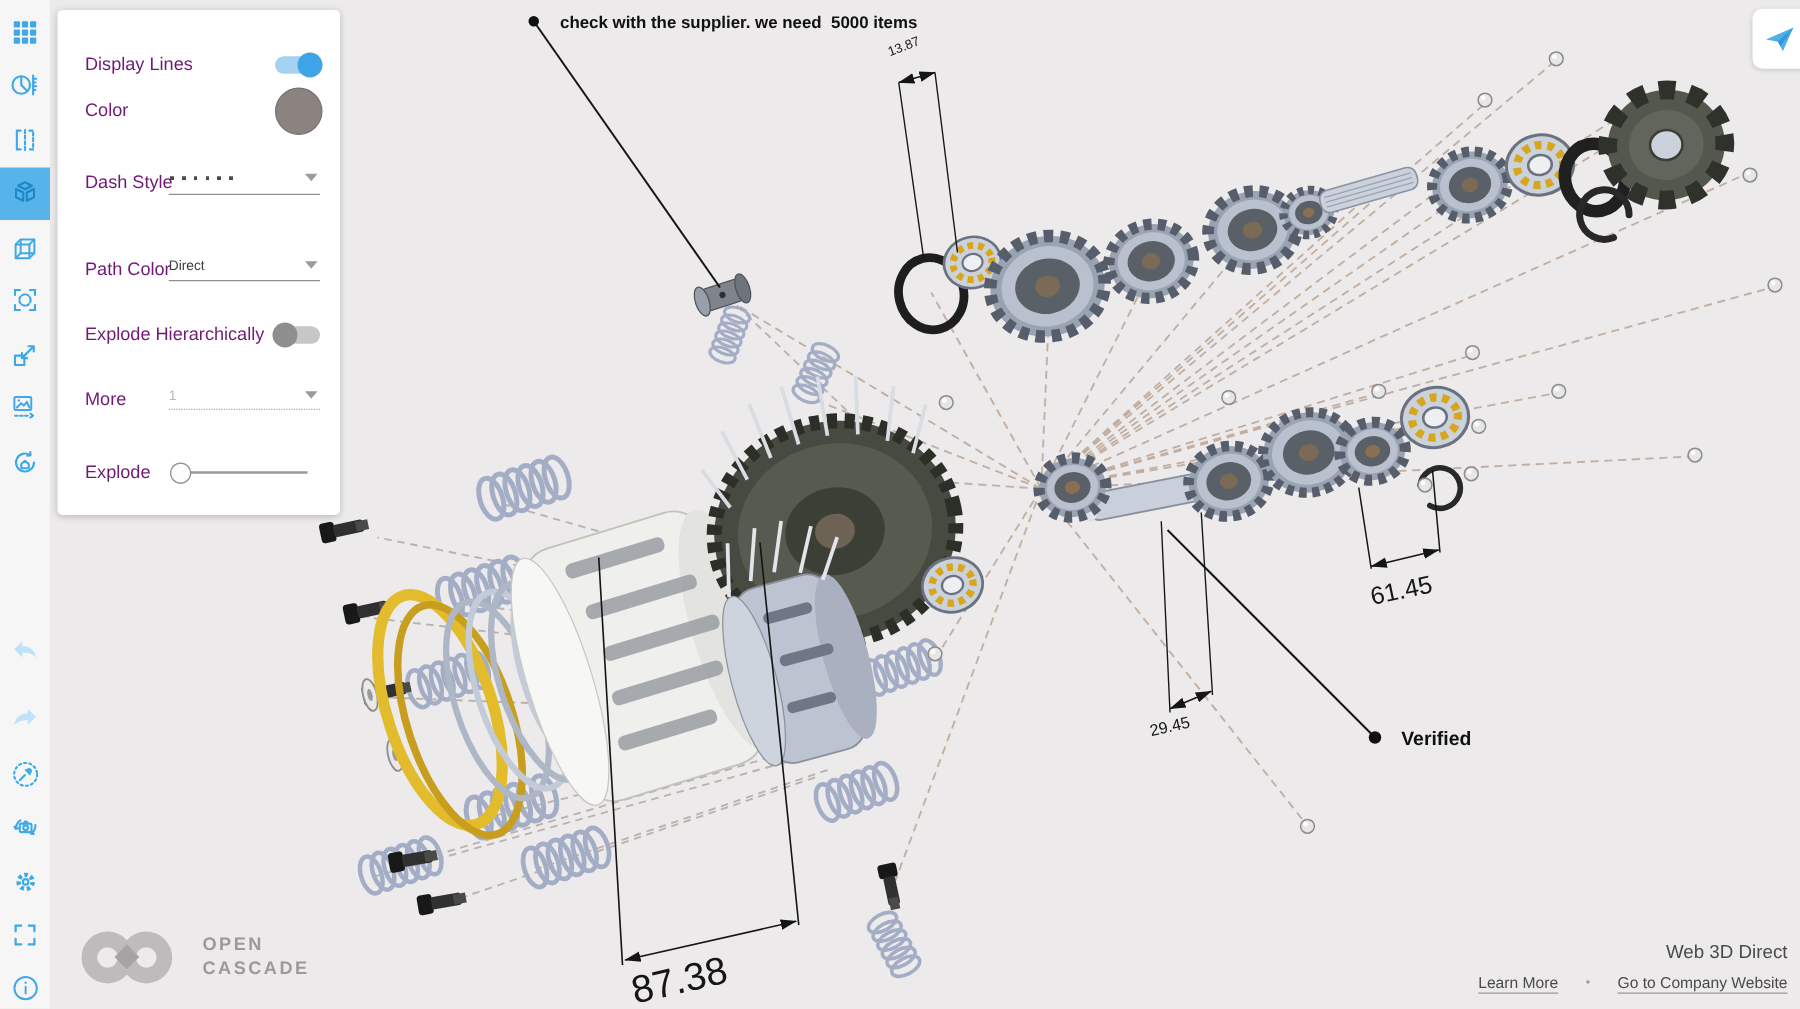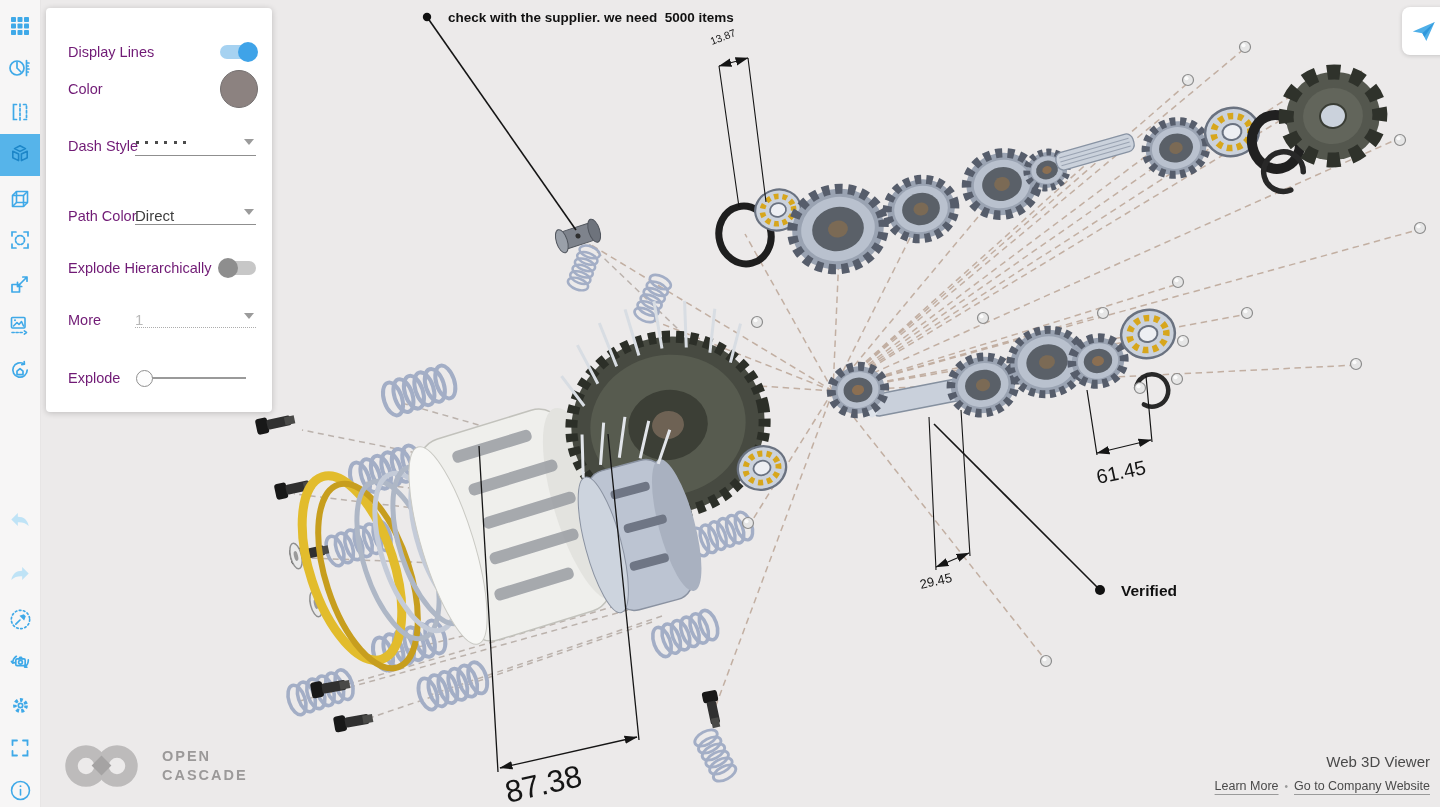--- a/index.html
+++ b/index.html
@@ -23,35 +23,35 @@
   .toggle.on{background:#A6D2F1;}  .toggle.on .knob{right:-2px;background:#3FA3E8;}
   .toggle.off{background:#C7C7C7;} .toggle.off .knob{left:-2px;background:#8E8E8E;}
   .swatch{position:absolute;right:14px;top:62px;width:36px;height:36px;border-radius:50%;
           border:1.5px solid #757070;cursor:pointer;}
   .dots{position:absolute;left:90px;top:133px;width:56px;height:3px;
         background:repeating-linear-gradient(to right,#4B4B4B 0 3px,transparent 3px 9.5px);}
   .dd-arrow{position:absolute;right:18px;width:0;height:0;border-left:5.5px solid transparent;
             border-right:5.5px solid transparent;border-top:6.5px solid #9B9B9B;cursor:pointer;}
   .u-line{position:absolute;left:89px;right:16px;border-bottom:1px solid #8F8F8F;}
   .u-dotted{position:absolute;left:89px;right:16px;border-bottom:1px dotted #ADADAD;}
-  .dd-value{position:absolute;left:89px;font-size:15px;color:#3E3E3E;text-align:center;}
+  .dd-value{position:absolute;left:89px;font-size:11px;color:#3E3E3E;text-align:center;}
   .dd-value.dim{color:#B8B8B8;}
   .slider{position:absolute;left:92px;right:26px;top:369px;height:2px;background:#9A9A9A;cursor:pointer;}
   .slider .knob{position:absolute;left:-2px;top:-7px;width:15px;height:15px;border-radius:50%;
                 background:#FDFDFD;border:1.5px solid #8F8F8F;}
   
   .send-btn{position:absolute;top:7px;right:-10px;width:48px;height:48px;border-radius:8px;
             background:#fff;border:none;box-shadow:0 1px 4px rgba(0,0,0,.16);z-index:20;
             display:flex;align-items:center;justify-content:flex-start;padding-left:8px;cursor:pointer;}
   
   .brand{position:absolute;left:60px;bottom:14px;display:flex;align-items:center;z-index:10;font-weight:bold;}
   .brand-text{margin-left:14px;font-size:14.5px;letter-spacing:2px;color:#9B9999;line-height:1.3;}
   .footer-right{position:absolute;right:10px;bottom:14px;text-align:right;z-index:10;}
   .fr-title{font-size:15px;color:#4A4A4A;margin-bottom:9px;}
-  .fr-links{font-size:12.5px;color:#4A4A4A;display:flex;align-items:center;justify-content:space-between;gap:6px;}
+  .fr-links{font-size:12.5px;color:#4A4A4A;display:flex;align-items:center;justify-content:space-between;gap:22px;}
   .fr-link{text-decoration:underline;text-underline-offset:4px;text-decoration-color:#9a9a9a;cursor:pointer;}
   .fr-sep{color:#9a9a9a;font-size:10px;}
   .note-text{font-weight:bold;}
 </style>
 </head>
 <body>
 
 <svg class="scene" viewBox="0 0 1440 807">
   <defs>
     <marker id="arrA" viewBox="0 0 12 9" markerWidth="13" markerHeight="10" refX="11.5" refY="4.5" orient="auto-start-reverse" markerUnits="userSpaceOnUse">
@@ -445,19 +445,19 @@
     <circle cx="57" cy="27" r="14.5" fill="none" stroke="#BDBBBB" stroke-width="12.5"></circle>
     <rect x="34.5" y="19.5" width="14" height="14" fill="#A5A3A3" transform="rotate(45 41.5 26.5)"></rect>
   </svg>
   <div class="brand-text">
     <div>OPEN</div>
     <div>CASCADE</div>
   </div>
 </div>
 
 <div class="footer-right">
-  <div class="fr-title">Web 3D Viewer</div>
+  <div class="fr-title">Web 3D Direct</div>
   <div class="fr-links">
     <span class="fr-link">Learn More</span>
     <span class="fr-sep">•</span>
     <span class="fr-link">Go to Company Website</span>
   </div>
 </div>
 
 </body></html>

